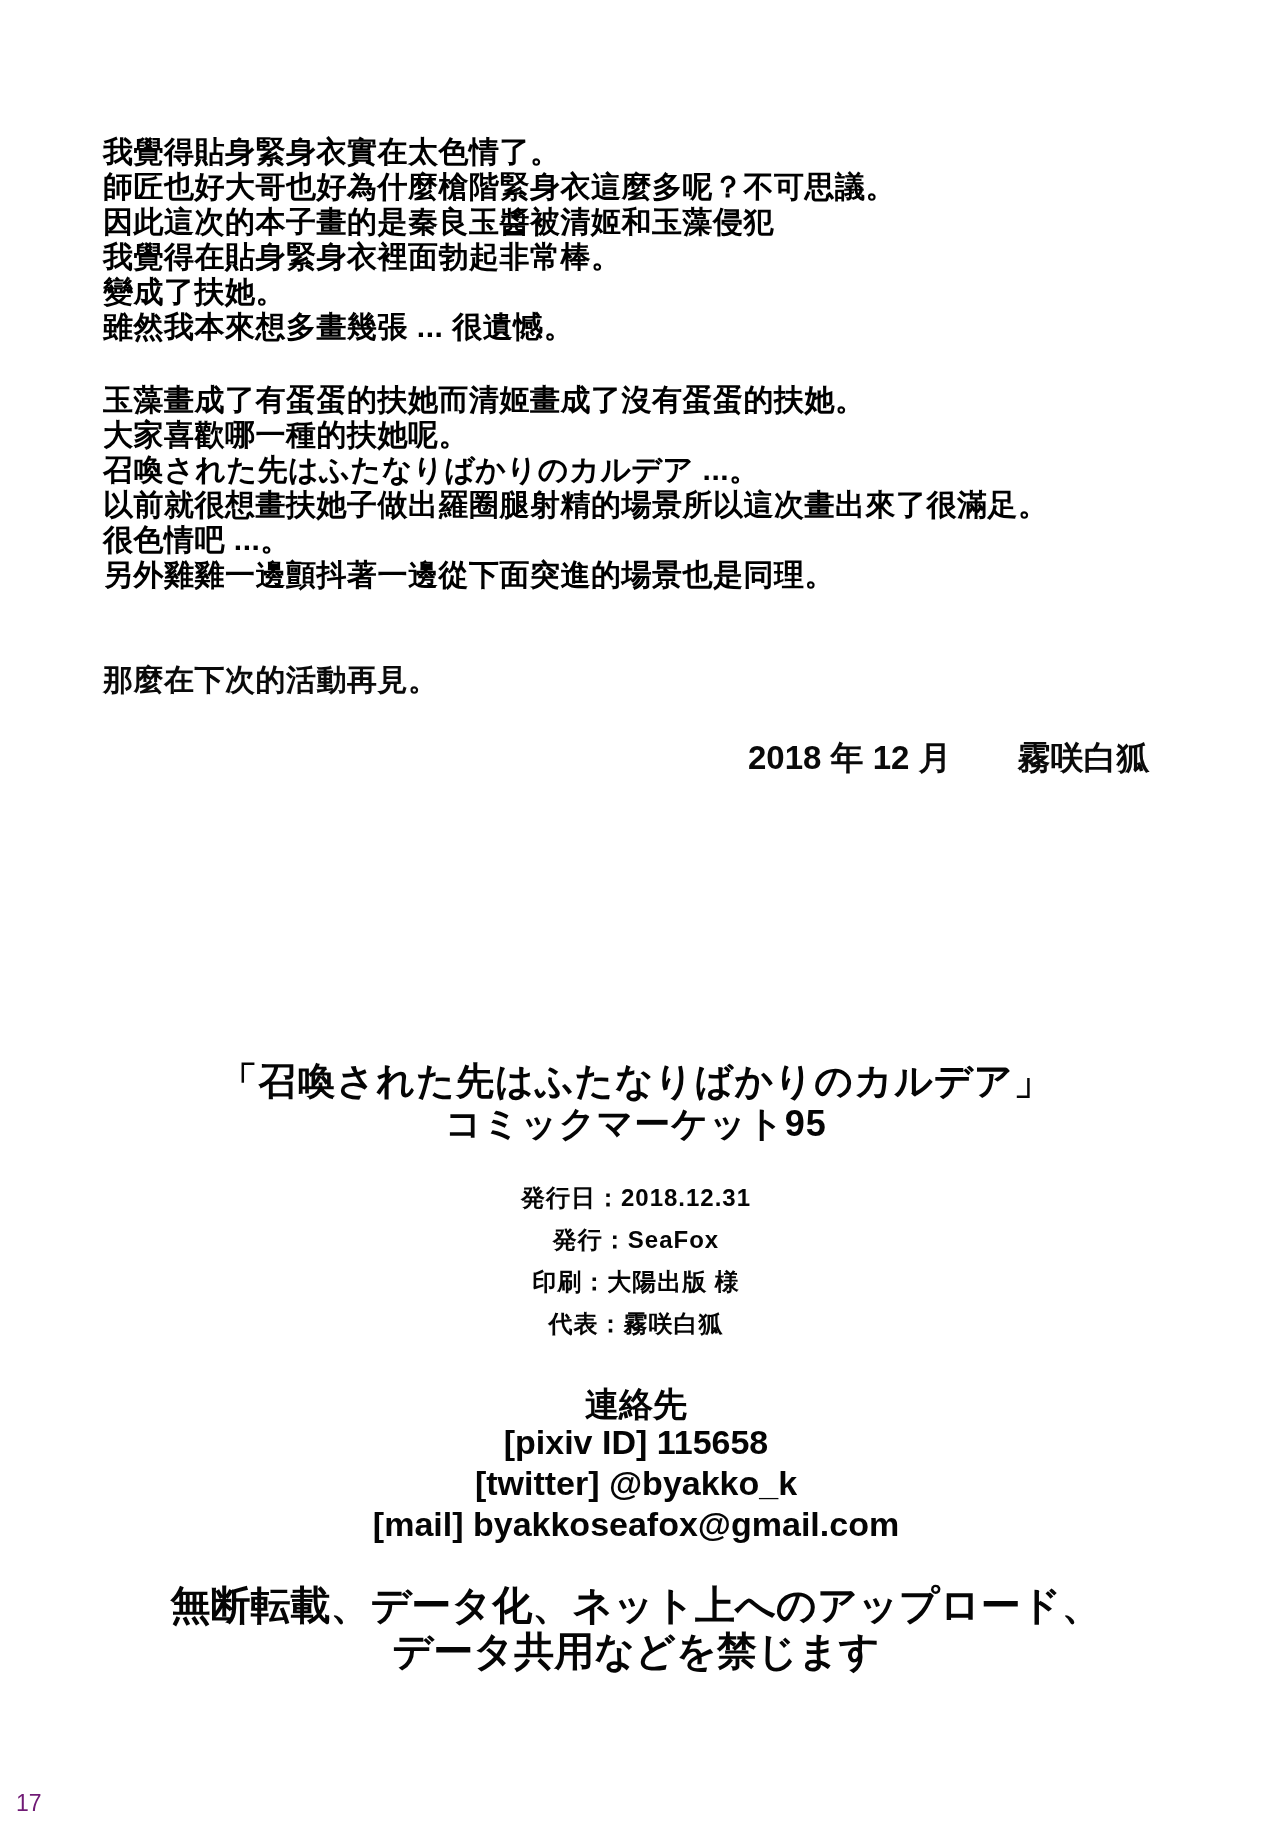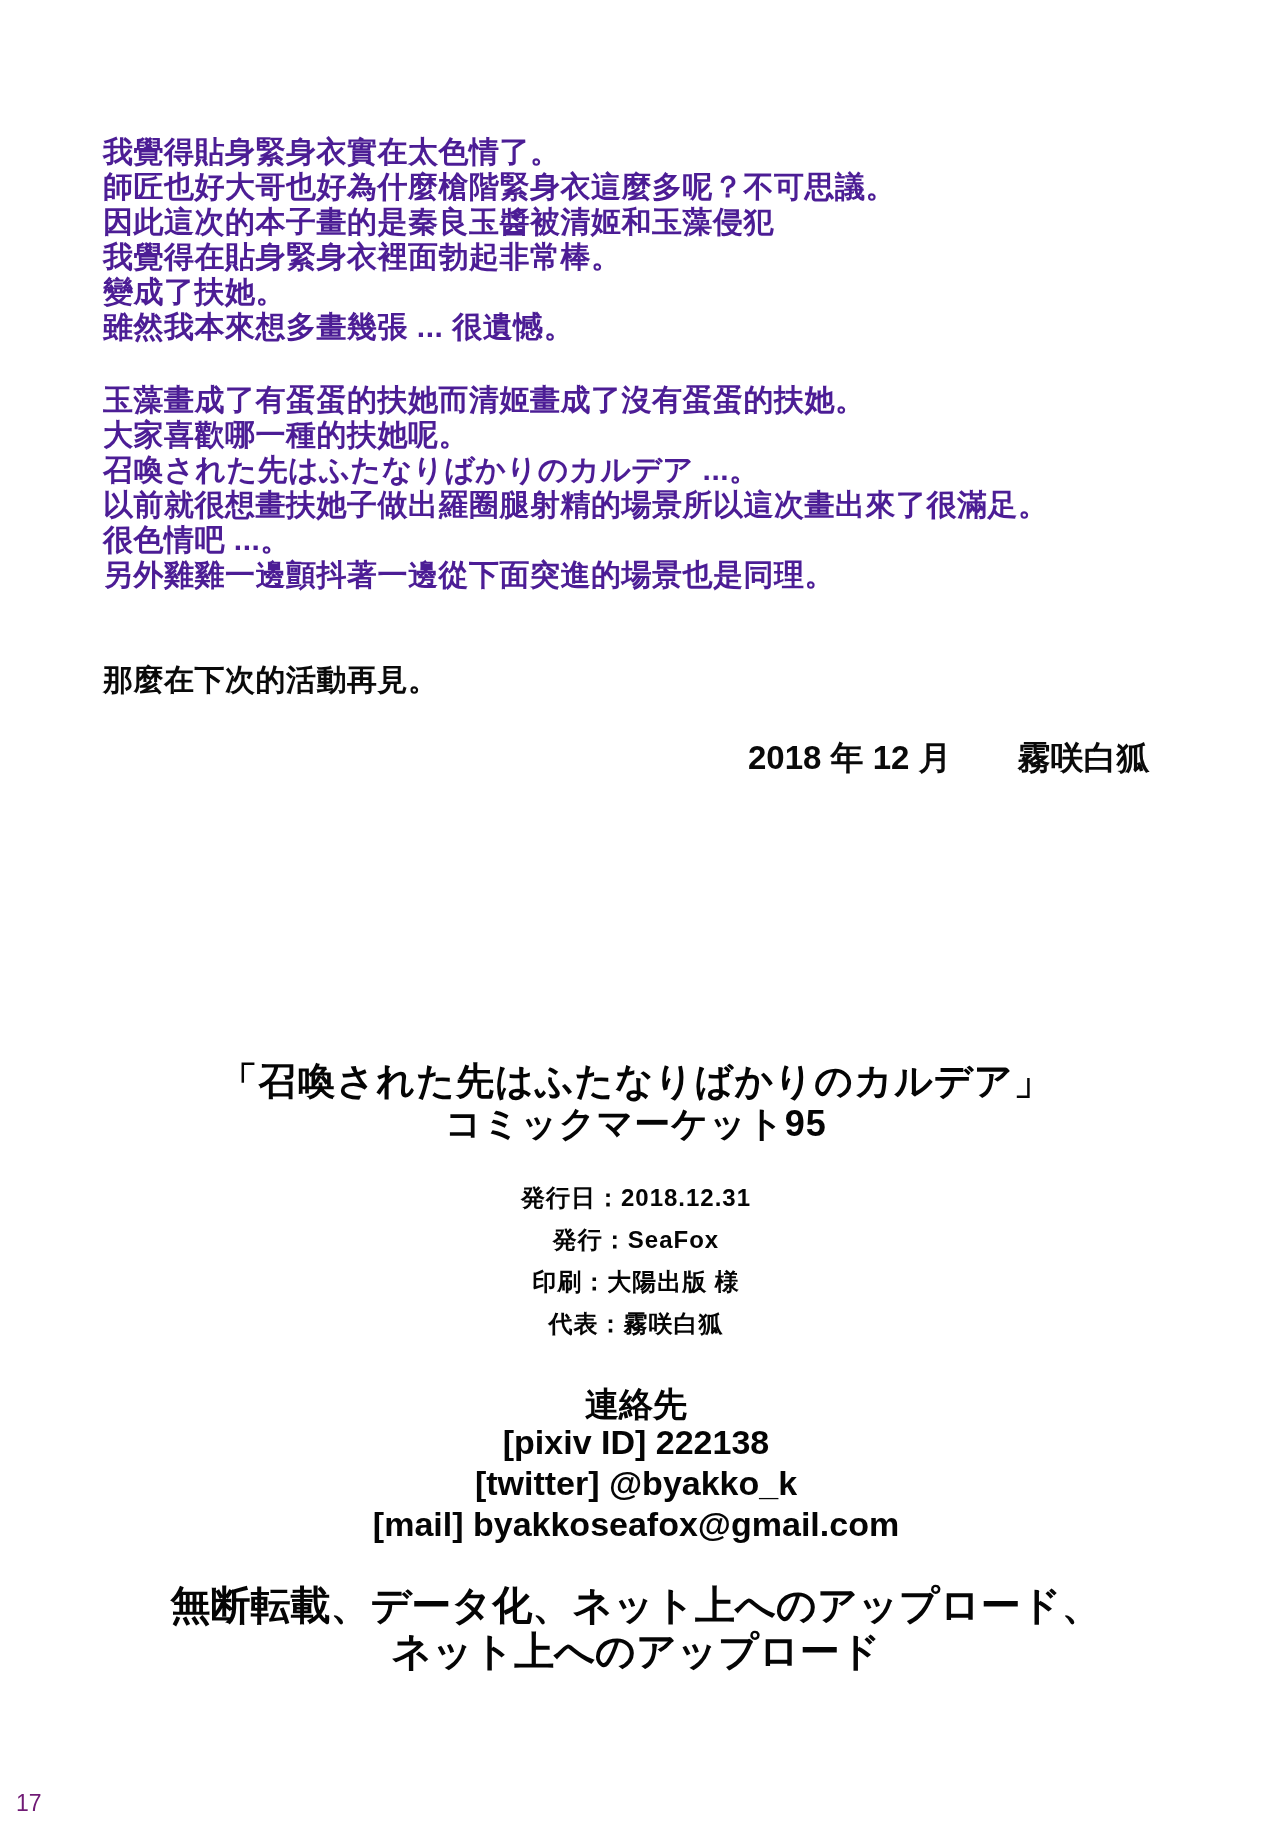--- a/index.html
+++ b/index.html
@@ -15,21 +15,21 @@
     color: #000000;
     font-family: "Liberation Sans", "DejaVu Sans", sans-serif;
     overflow: hidden;
   }
   .para {
     position: absolute;
     left: 103px;
     font-size: 30px;
     font-weight: 600;
     letter-spacing: 0.5px;
-    color: #4c1d95;
+    color: #000000;
   }
   .para .line {
     height: 35px;
     line-height: 35px;
     white-space: nowrap;
   }
   .closing {
     position: absolute;
     left: 103px;
     top: 660px;
@@ -110,22 +110,22 @@
 
   <div class="c title">「召喚された先はふたなりばかりのカルデア」</div>
   <div class="c event">コミックマーケット95</div>
 
   <div class="c pub pub-0">発行日：2018.12.31</div>
   <div class="c pub pub-2">印刷：大陽出版 様</div>
   <div class="c pub pub-1">発行：SeaFox</div>
   <div class="c pub pub-3">代表：霧咲白狐</div>
 
   <div class="c contact-head">連絡先</div>
-  <div class="c contact contact-0">[pixiv ID] 222138</div>
+  <div class="c contact contact-0">[pixiv ID] 115658</div>
   <div class="c contact contact-1">[twitter] @byakko_k</div>
   <div class="c contact contact-2">[mail] byakkoseafox@gmail.com</div>
 
   <div class="c notice notice-0">無断転載、データ化、ネット上へのアップロード、</div>
-  <div class="c notice notice-1">ネット上へのアップロード</div>
+  <div class="c notice notice-1">データ共用などを禁じます</div>
 
   <div class="page-number">17</div>
 
 </div>
 
 </body></html>

